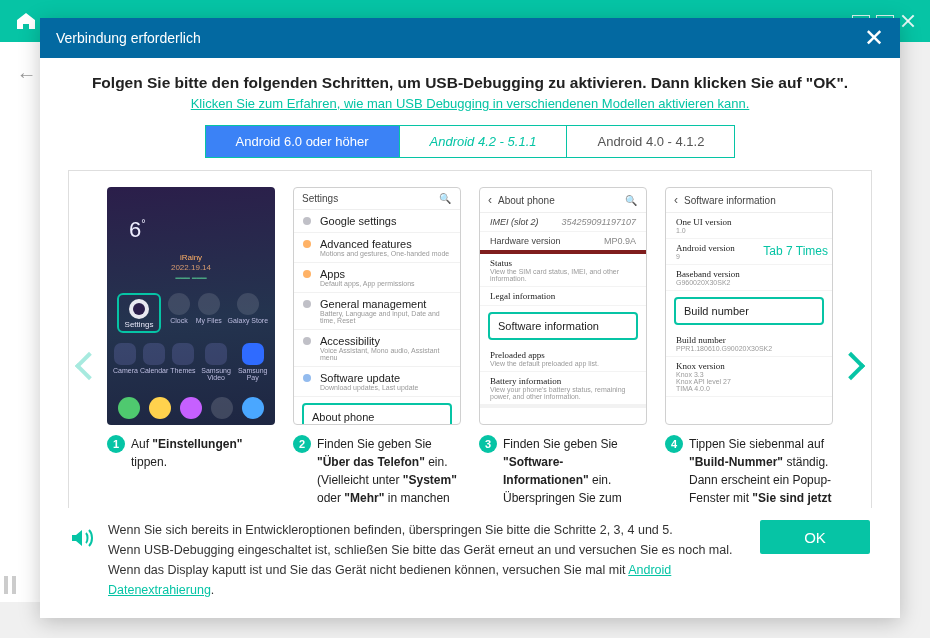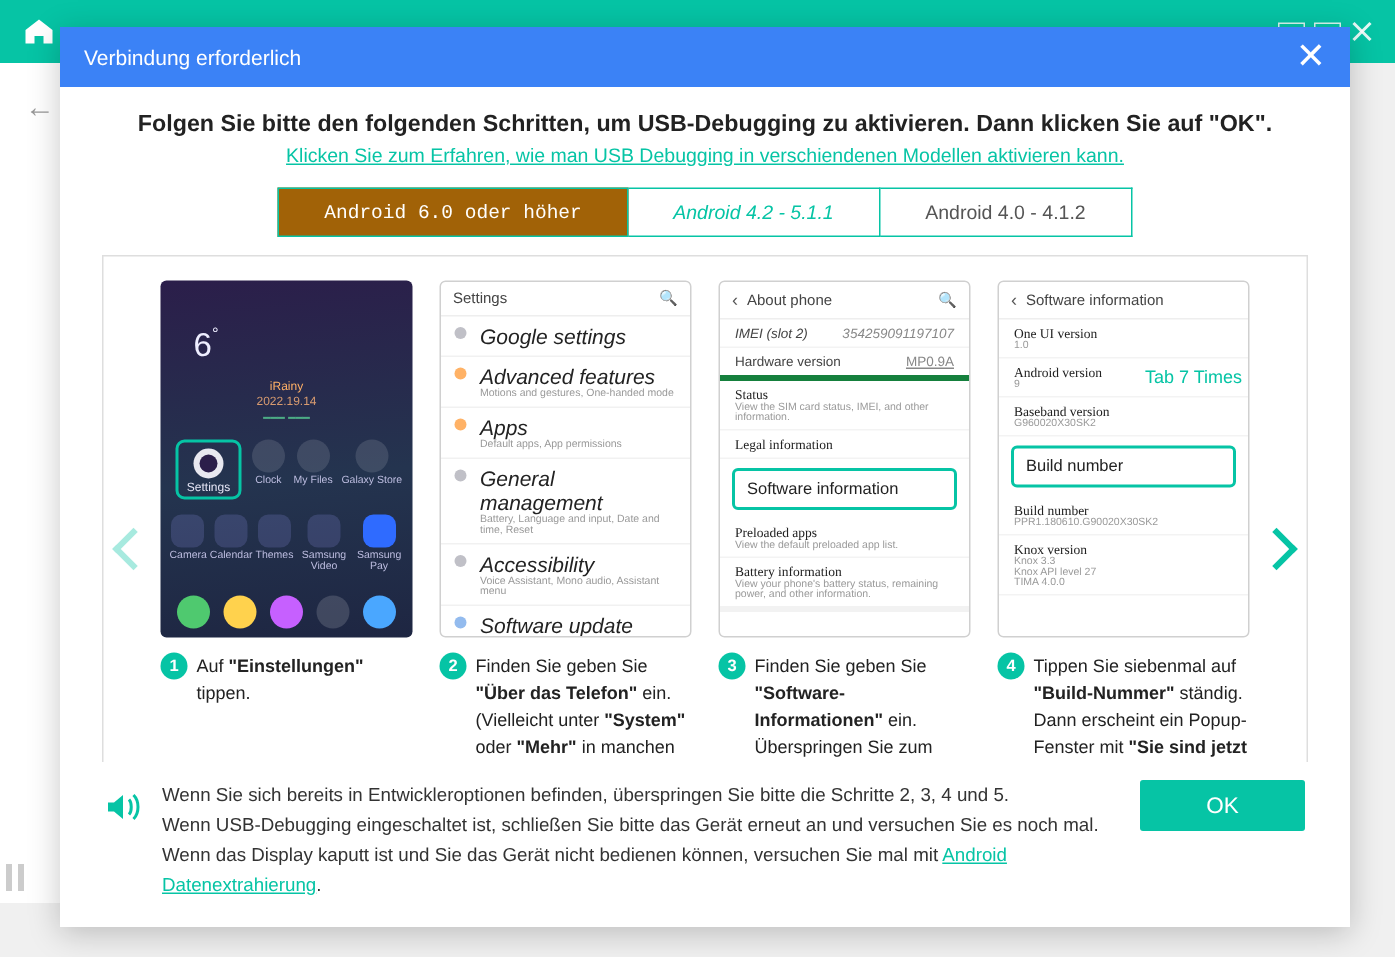--- a/index.html
+++ b/index.html
@@ -19,33 +19,33 @@
   .back-arrow { color:#999; font-size:20px; line-height:1; }
   .back-bars { position:absolute; bottom:8px; left:4px; display:flex; gap:4px; }
   .back-bars div { width:4px; height:18px; background:#ccc; }
 
   .modal {
     position: absolute; top: 18px; left: 40px; right: 30px; bottom: 20px;
     background: #fff; box-shadow: 0 4px 20px rgba(0,0,0,.22);
     display: flex; flex-direction: column;
   }
   .modal-header {
-    background: #3b82f6; color: #fff; height: 40px; display:flex; align-items:center;
+    background: #0369a1; color: #fff; height: 40px; display:flex; align-items:center;
     padding: 0 16px; font-size: 14px;
   }
   .modal-close { margin-left:auto; font-size: 24px; cursor:pointer; line-height:1; }
 
   .modal-body { flex:1; padding: 16px 28px 0 28px; overflow:hidden; }
   .headline { text-align:center; font-weight:700; font-size:15.5px; color:#222; }
   .sublink { display:block; text-align:center; margin-top:4px; color:#06c4a5; text-decoration:underline; font-size:13px; }
 
   .tabs { display:flex; justify-content:center; margin: 14px 0 12px; }
   .tab { border:1px solid #06c4a5; padding:8px 30px; font-size:13px; color:#555; cursor:pointer; }
   .tab + .tab { border-left:none; }
-  .tab.active { background:#a16207; color:#fff;font-family:Liberation Mono, monospace; }
+  .tab.active { background:#3b82f6; color:#fff; }
   .tab:nth-child(2){ color:#06c4a5;font-style:italic; }
 
   .carousel { position:relative; border:1px solid #dedede; padding:16px 38px 18px; }
   .carousel:before, .carousel:after { content:""; position:absolute; top:50%; width:16px; height:16px; border-top:4px solid #06c4a5; border-right:4px solid #06c4a5; }
   .carousel:before { left:10px; transform: translateY(-50%) rotate(-135deg); opacity:.35; }
   .carousel:after { right:10px; transform: translateY(-50%) rotate(45deg); }
 
   .steps { display:flex; gap:18px; }
   .step { flex:1; font-size:12px; color:#222; }
   .phone { height: 238px; border:1px solid #d0d0d0; border-radius:4px; background:#fff; position:relative; overflow:hidden; font-size:9px; color:#444; }
@@ -60,21 +60,21 @@
   .app-row .ic { width:22px; height:22px; border-radius:50%; background:rgba(255,255,255,.12); margin:0 auto 2px; }
   .icon-row2 { position:absolute; top:156px; left:6px; right:6px; display:flex; justify-content:space-around; text-align:center; font-size:7px; color:#bdbde0; gap:2px; }
   .icon-row2 .sq { width:22px; height:22px; border-radius:7px; background:rgba(160,160,255,.18); margin:0 auto 2px; }
   .icon-row3 { position:absolute; bottom:6px; left:6px; right:6px; display:flex; justify-content:space-around; }
   .icon-row3 div { width:22px; height:22px; border-radius:50%; background:rgba(255,255,255,.15); }
 
   .p-header { display:flex; align-items:center; gap:6px; padding:5px 8px; border-bottom:1px solid #eee; font-size:10px; }
   .p-header .back { font-size:12px; color:#555; }
   .p-header .q { margin-left:auto; color:#888; }
   .srow { padding:5px 10px 5px 26px; border-bottom:1px solid #f1f1f1; position:relative; }
-  .srow .t { font-size:14px; color:#222;font-style:italic; }
+  .srow .t { font-size:11px; color:#222; }
   .srow .s { font-size:7px; color:#999; }
   .srow .dot { position:absolute; left:9px; top:7px; width:8px; height:8px; border-radius:50%; background:#c7c7d6; }
   .srow .dot.o { background:#ffb266; } .srow .dot.b { background:#93bbee; } .srow .dot.g { background:#c0c0c7; }
   .hl-box { margin:6px 8px; border:2px solid #06c4a5; border-radius:4px; padding:6px 8px; font-size:11px; color:#222; }
   .tab7 { position:absolute; top:56px; right:4px; color:#06c4a5; font-size:12px; z-index:2; }
   .kv { padding:4px 10px; border-bottom:1px solid #f3f3f3; }
   .kv .t { font-size:9px; color:#222;font-family:Liberation Serif, serif; } .kv .v { font-size:7px; color:#9a9a9a; }
 
   .caption { display:flex; gap:6px; margin-top:10px; line-height:1.5; }
   .num { flex:0 0 18px; width:18px; height:18px; border-radius:50%; background:#06c4a5; color:#fff; font-size:11px; font-weight:700; display:flex; align-items:center; justify-content:center; }
@@ -220,23 +220,23 @@
           <div class="phone">
             <div class="p-header">
                 <span class="back">‹</span>
                 <span>About phone</span>
                 <span class="q">🔍</span>
               </div>
             <div class="kv" style="display:flex;justify-content:space-between;font-style:italic;">
                 <span>IMEI (slot 2)</span>
                 <span style="color:#888;">354259091197107</span>
               </div>
-            <div class="kv" style="display:flex;justify-content:space-between;border-bottom:4px solid #15803d;">
+            <div class="kv" style="display:flex;justify-content:space-between;border-bottom:4px solid #7f1d1d;">
                 <span>Hardware version</span>
-                <span style="color:#888;text-decoration:underline;">MP0.9A</span>
+                <span style="color:#888;">MP0.9A</span>
               </div>
             <div class="kv">
                 <div class="t">Status</div>
                 <div class="v">View the SIM card status, IMEI, and other information.</div>
               </div>
             <div class="kv">
                 <div class="t">Legal information</div>
               </div>
             <div class="hl-box">Software information</div>
             <div class="kv">

